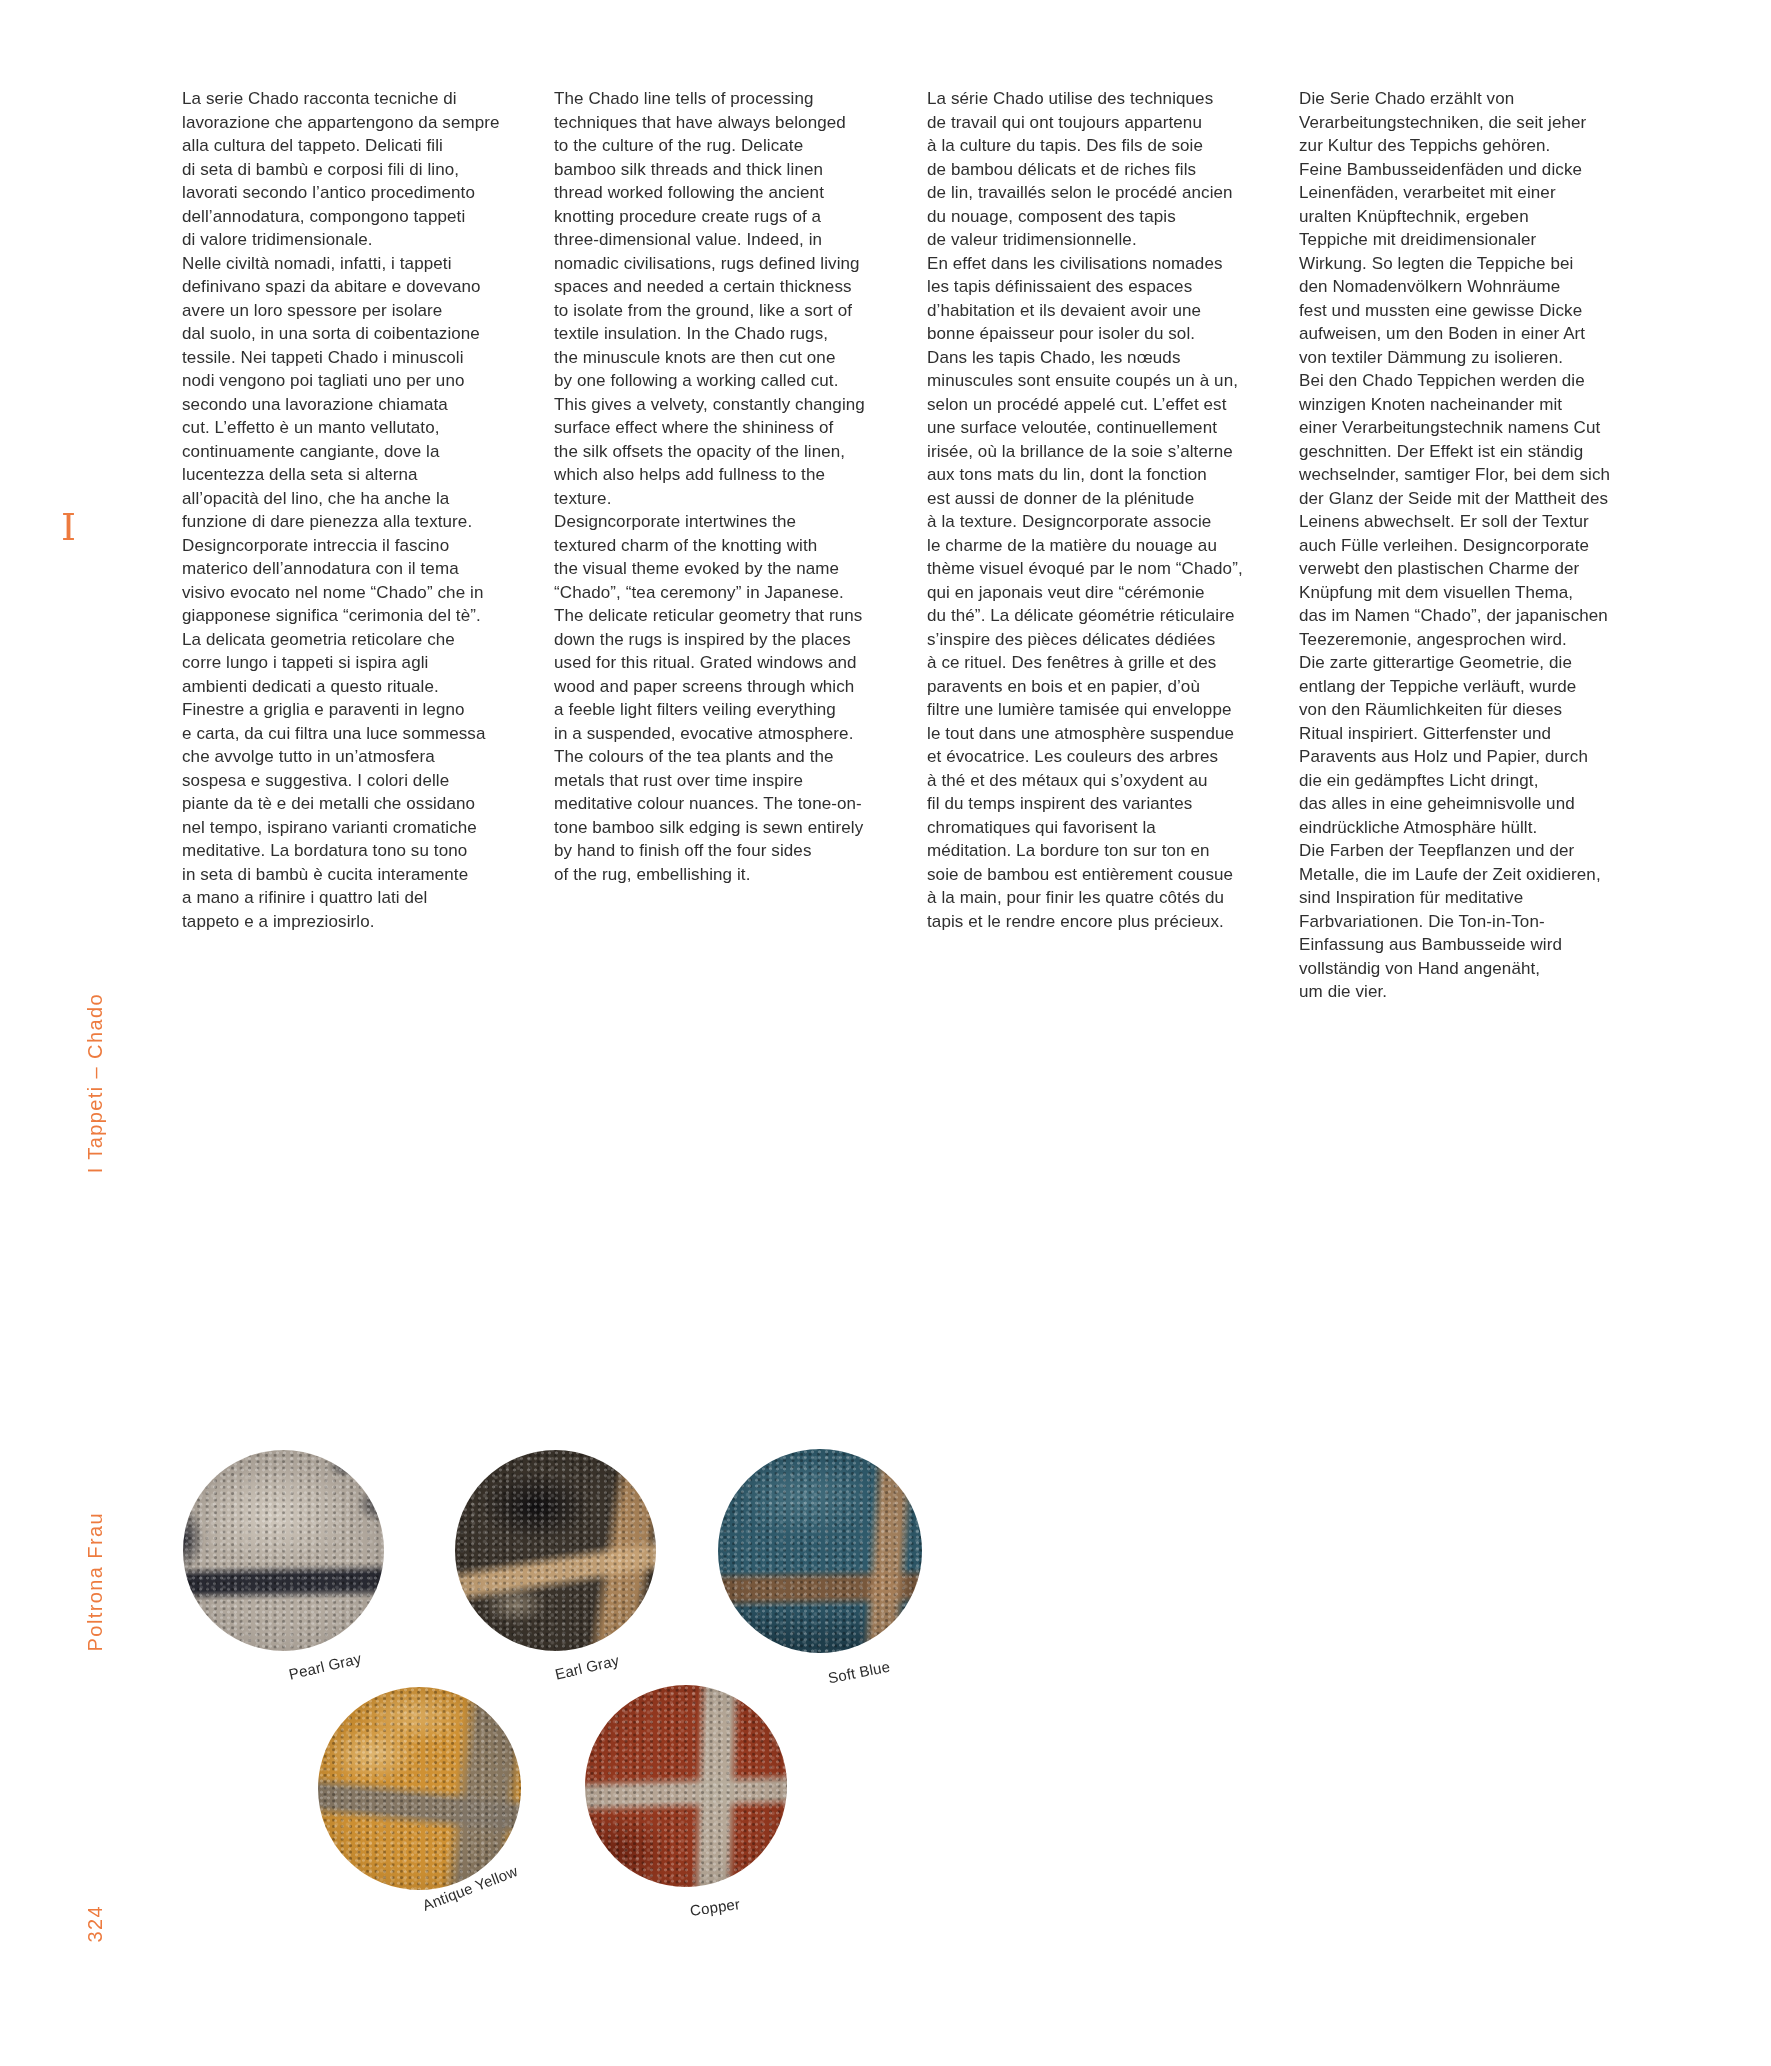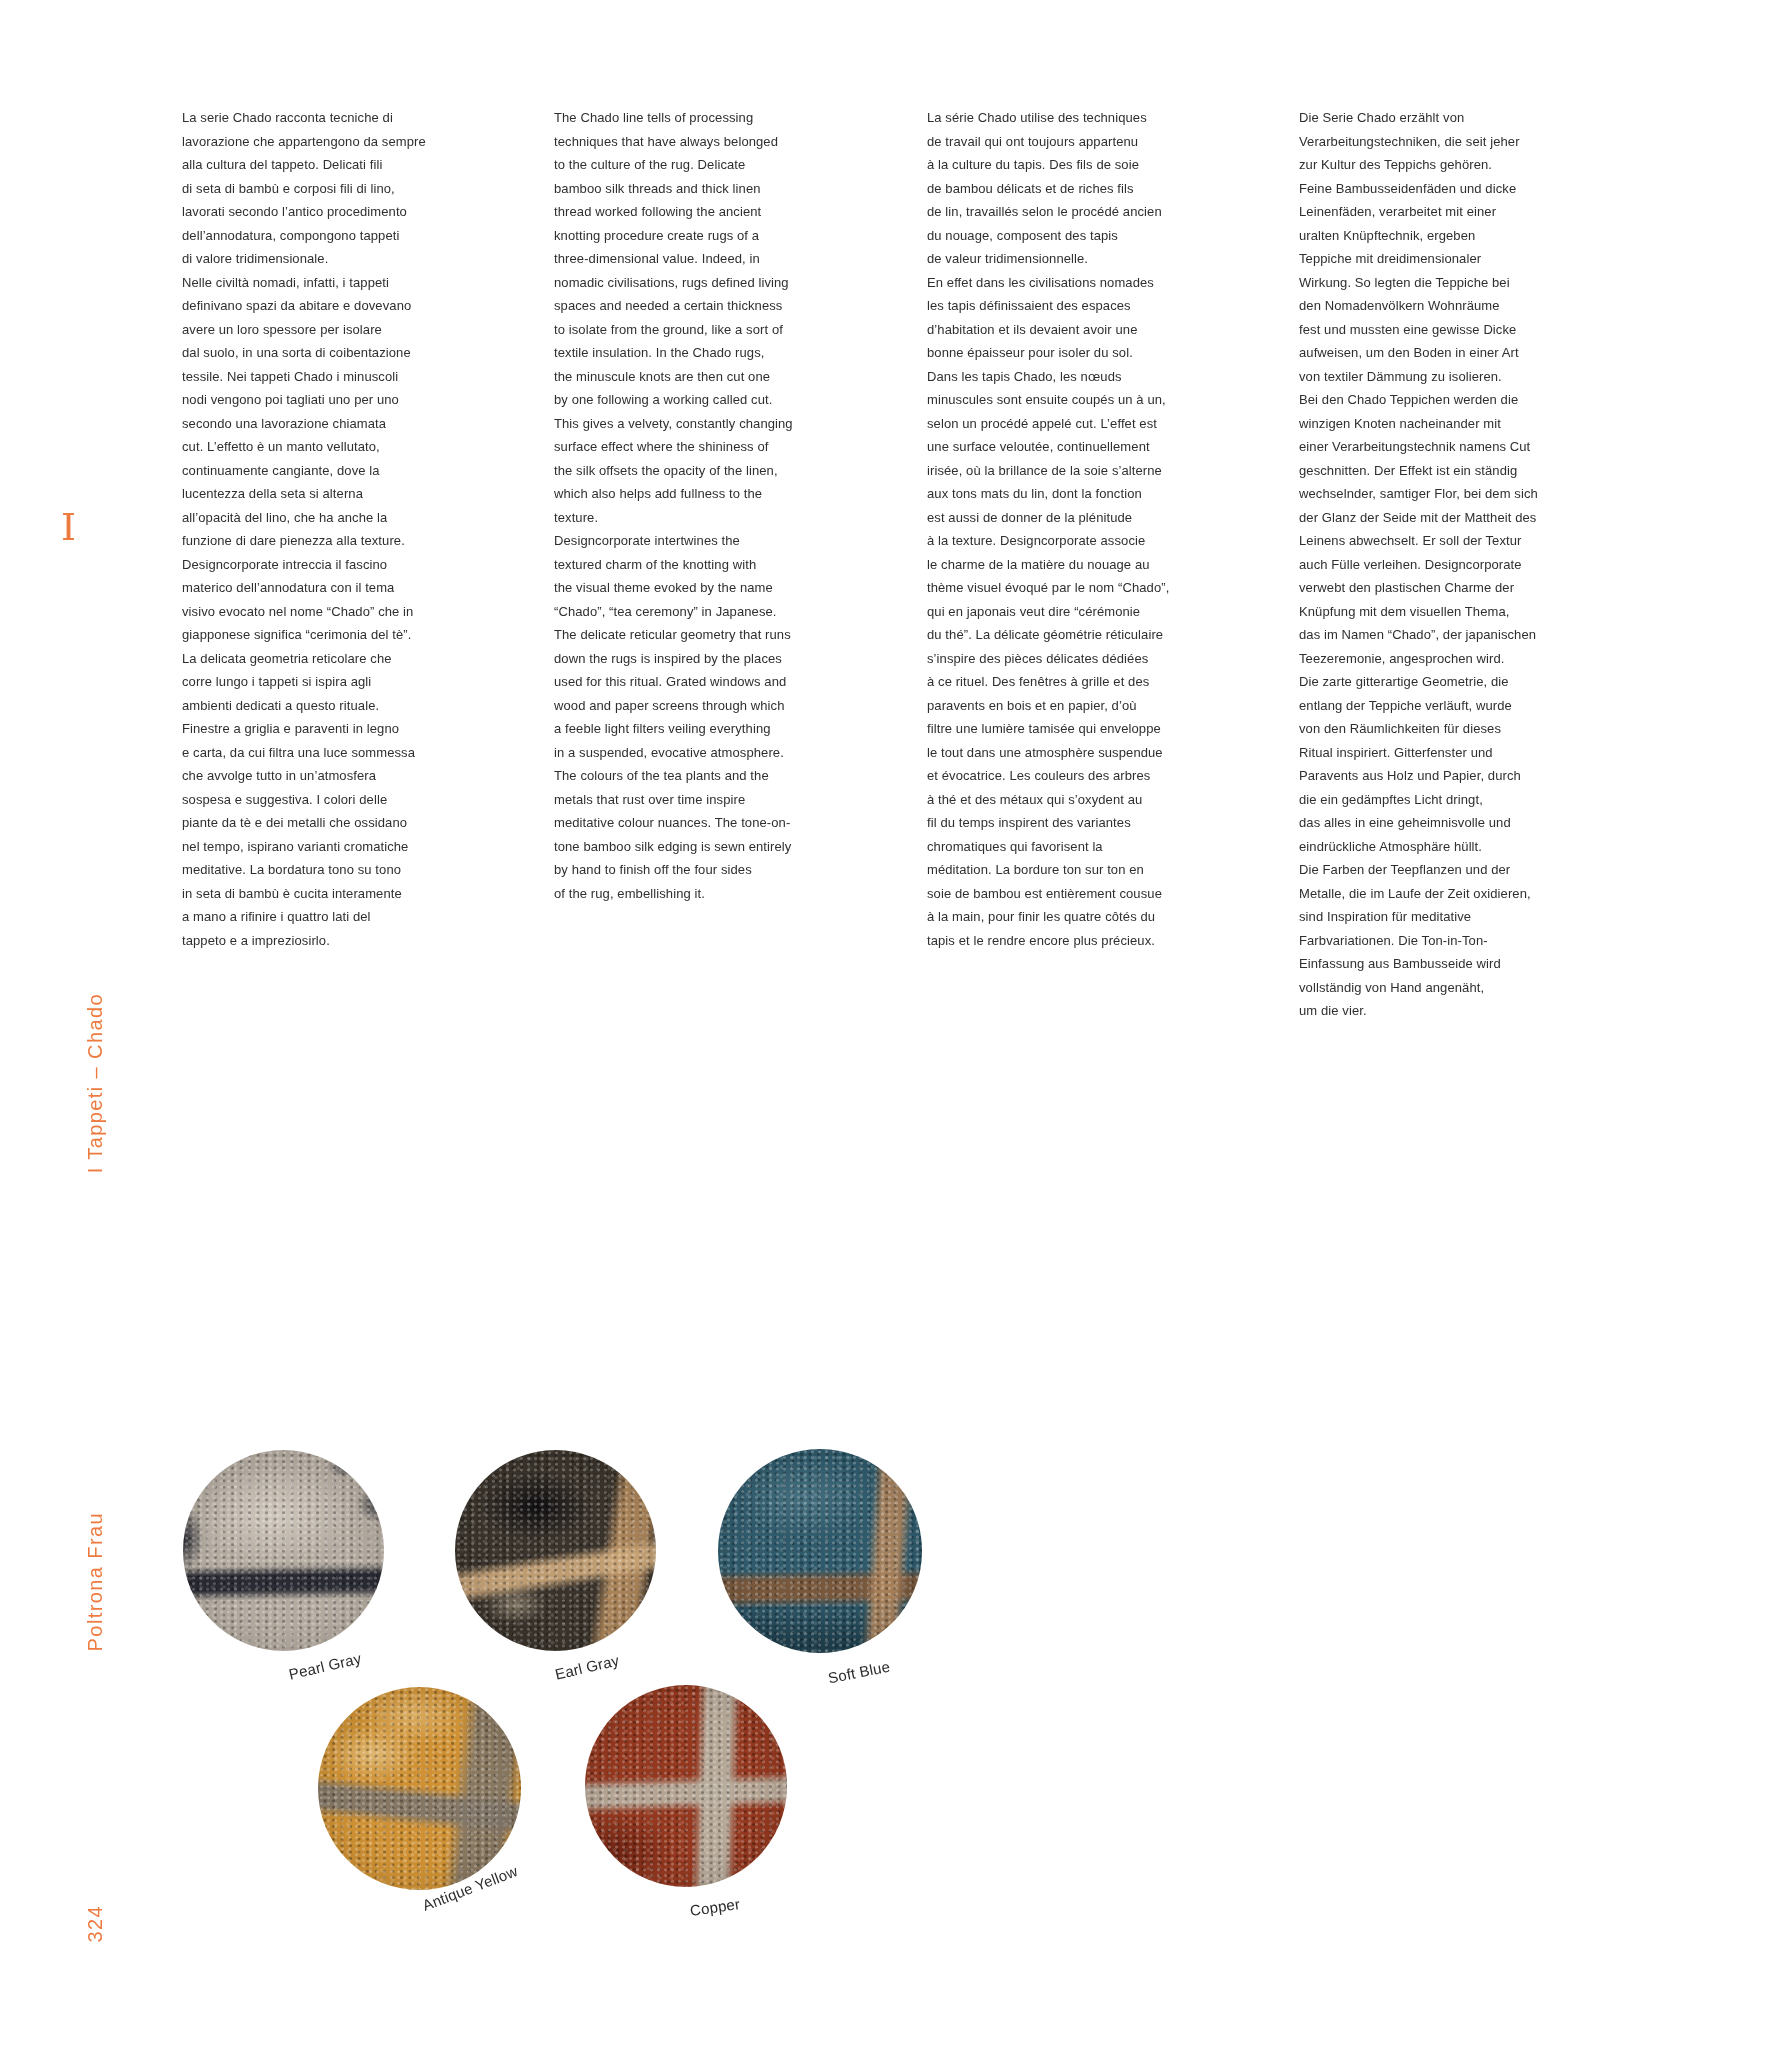--- a/index.html
+++ b/index.html
@@ -2,22 +2,22 @@
 <html style="font-size:11.3px"><head>
 <meta charset="utf-8">
 <style>
   html,body{margin:0;padding:0;background:#ffffff;}
   .page{
     position:relative;width:1771px;height:2066px;background:#ffffff;overflow:hidden;
     font-family:"Liberation Sans", sans-serif;color:#2f2f2f;
   }
   
   .col{
-    position:absolute;top:106px;width:358px;
-    font-size:13px;line-height:23.5px;letter-spacing:0.1px;
+    position:absolute;top:87px;width:358px;
+    font-size:17px;line-height:23.5px;letter-spacing:0.1px;
     white-space:pre-line;color:#2f2f2f;
   }
   .col-it{left:182px}
   .col-en{left:554px}
   .col-fr{left:927px}
   .col-de{left:1299px}
 
   
   .initial{
     position:absolute;left:61px;top:508px;

